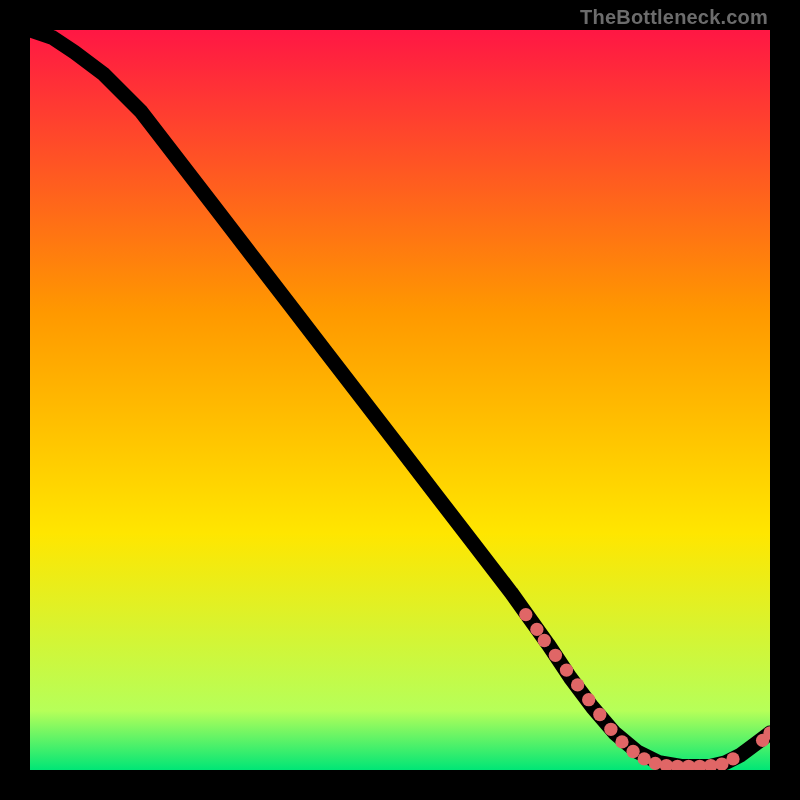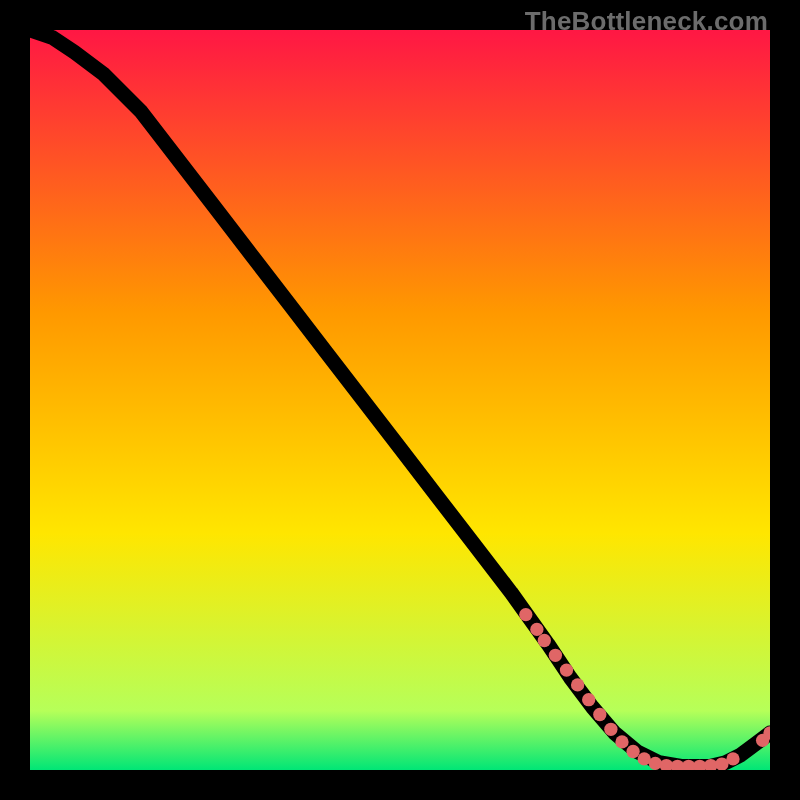--- a/index.html
+++ b/index.html
@@ -29,21 +29,21 @@
     left: 0;
     top: 0;
     width: 100%;
     height: 100%;
   }
   .watermark {
     position: absolute;
     top: 6px;
     right: 32px;
     color: #6c6c6c;
-    font-size: 26px;
+    font-size: 20px;
     font-weight: 600;
     letter-spacing: 0.2px;
     user-select: none;
   }
   svg.overlay {
     position: absolute;
     left: 0;
     top: 0;
     width: 100%;
     height: 100%;

